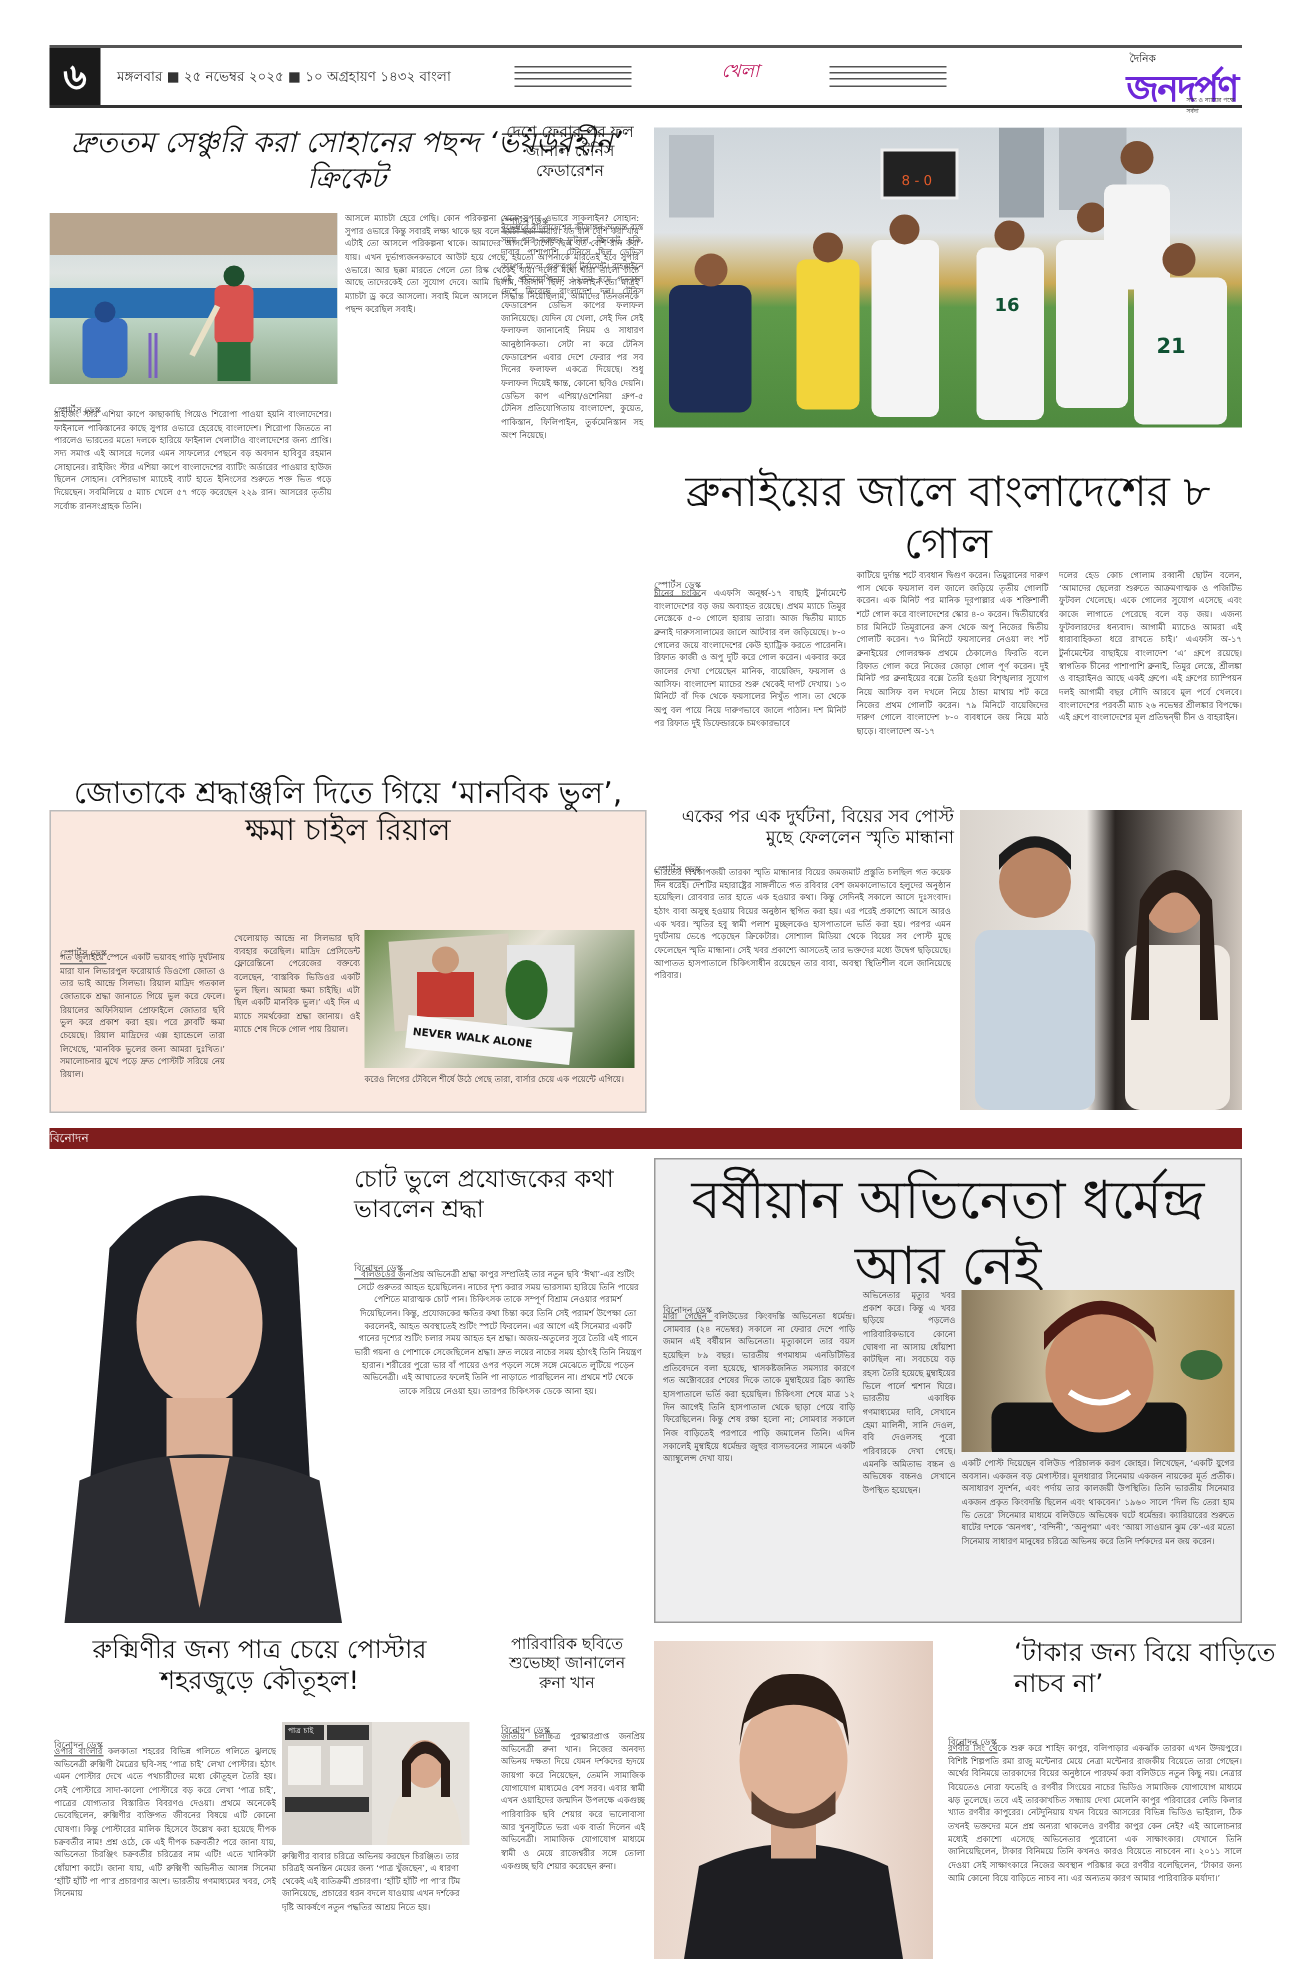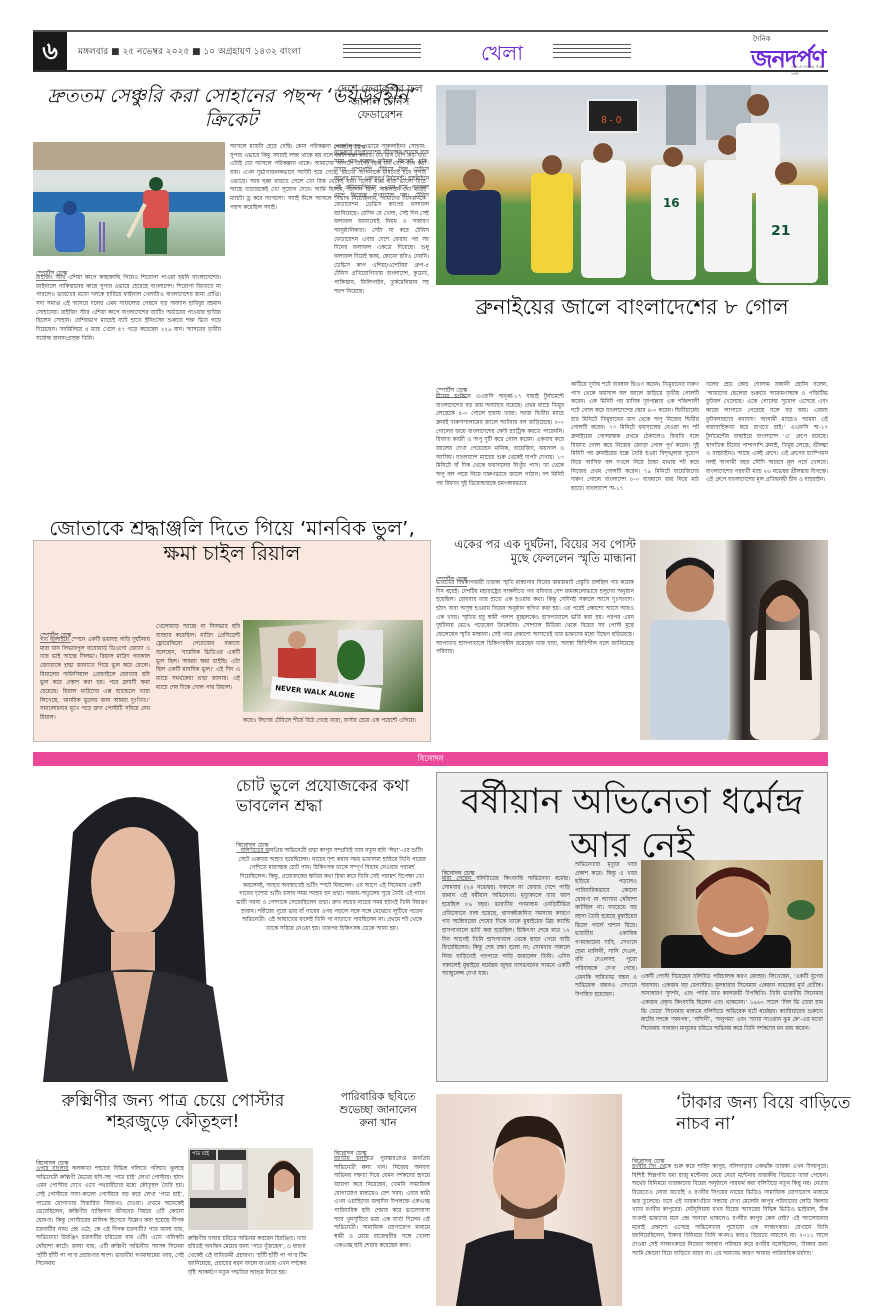--- a/index.html
+++ b/index.html
@@ -5,32 +5,32 @@
   * { box-sizing: border-box; margin: 0; padding: 0; }
   html, body { width: 870px; height: 1313px; background: #ffffff; overflow: hidden; }
   body { font-family: "DejaVu Sans", sans-serif; color: #1a1a1a; position: relative; }
   .abs { position: absolute; }
   .head-bar { left: 33px; top: 30px; width: 795px; height: 42px; border-top: 2px solid #555; border-bottom: 2px solid #333; background: #fff; }
   .page-num { left: 0; top: 0; width: 34px; height: 38px; background: #1a1a1a; color: #fff; font-size: 24px; font-weight: bold; text-align: center; line-height: 38px; }
   .date-line { left: 45px; top: 12px; font-size: 9px; color: #333; white-space: nowrap; }
   .rule-block { top: 12px; width: 78px; height: 14px; border-top: 1.5px solid #555; border-bottom: 1.5px solid #555; }
   .rule-block::before, .rule-block::after { content: ""; position: absolute; left: 0; right: 0; border-top: 1.5px solid #555; }
   .rule-block::before { top: 3px; } .rule-block::after { top: 7px; }
-  .section-name { left: 448px; top: 6px; font-size: 20px; color: #6d28d9; }
+  .section-name { left: 448px; top: 6px; font-size: 12px; color: #be185d; font-style: italic; }
   .logo-small { left: 720px; top: 1px; font-size: 7px; color: #222; }
   .logo { left: 718px; top: 8px; font-size: 24px; font-weight: bold; color: #6d28d9; letter-spacing: -1px; }
   .logo-tag { left: 758px; top: 32px; font-size: 4px; color: #333; }
 
   .headline { font-family: "DejaVu Sans", sans-serif; color: #111; text-align: center; line-height: 1.25; }
   .desk { font-size: 6px; color: #333; border-bottom: 1px solid #777; display: inline-block; padding-bottom: 1px; }
   .body-text { font-size: 5.6px; line-height: 1.55; color: #333; text-align: justify; overflow: hidden; }
   .photo { overflow: hidden; }
   .box-pink { background: #fae8df; border: 1px solid #bbb; }
   .box-grey { background: #eeeeef; border: 1px solid #999; }
-  .band { left: 33px; top: 752px; width: 795px; height: 14px; background: #ec4899; color: #fff; font-size: 8px; text-align: center; line-height: 14px; }
+  .band { left: 33px; top: 752px; width: 795px; height: 14px; background: #7f1d1d; color: #fff; font-size: 8px; text-align: left; line-height: 14px; }
   .caption { font-size: 5.6px; color: #333; }
 </style>
 </head>
 <body>
 
 <div class="abs head-bar">
   <div class="abs page-num">৬</div>
   <div class="abs date-line">মঙ্গলবার ■ ২৫ নভেম্বর ২০২৫ ■ ১০ অগ্রহায়ণ ১৪৩২ বাংলা</div>
   <div class="abs rule-block" style="left:310px;"></div>
   <div class="abs section-name">খেলা</div>
@@ -82,21 +82,21 @@
     <rect x="268" y="75" width="48" height="112" fill="#f4f4f4" rx="6"></rect>
     <circle cx="292" cy="60" r="10" fill="#7a4f34"></circle>
     <rect x="300" y="38" width="44" height="70" fill="#f4f4f4" rx="6"></rect>
     <circle cx="322" cy="20" r="11" fill="#7a4f34"></circle>
     <rect x="320" y="100" width="62" height="98" fill="#f4f4f4" rx="6"></rect>
     <circle cx="350" cy="88" r="11" fill="#7a4f34"></circle>
     <text x="335" y="150" fill="#0f5132" font-size="14" font-weight="bold" font-family="DejaVu Sans, sans-serif">21</text>
   </svg>
 </div>
 
-<div class="abs headline" style="left:436px; top:294px; width:392px; font-size:21px;">ব্রুনাইয়ের জালে বাংলাদেশের ৮ গোল</div>
+<div class="abs headline" style="left:436px; top:310px; width:392px; font-size:28px;">ব্রুনাইয়ের জালে বাংলাদেশের ৮ গোল</div>
 <div class="abs" style="left:436px; top:377px;"><span class="desk">স্পোর্টস ডেস্ক</span></div>
 <div class="abs body-text" style="left:436px; top:392px; width:128px; height:135px;">চীনের চংকিনে এএফসি অনূর্ধ্ব-১৭ বাছাই টুর্নামেন্টে বাংলাদেশের বড় জয় অব্যাহত রয়েছে। প্রথম ম্যাচে তিমুর লেস্তেকে ৫-০ গোলে হারায় তারা। আজ দ্বিতীয় ম্যাচে ব্রুনাই দারুসসালামের জালে আটবার বল জড়িয়েছে। ৮-০ গোলের জয়ে বাংলাদেশের কেউ হ্যাট্রিক করতে পারেননি। রিফাত কাজী ও অপু দুটি করে গোল করেন। একবার করে জালের দেখা পেয়েছেন মানিক, বায়েজিদ, ফয়সাল ও আসিফ। বাংলাদেশ ম্যাচের শুরু থেকেই দাপট দেখায়। ১৩ মিনিটে বাঁ দিক থেকে ফয়সালের নিখুঁত পাস। তা থেকে অপু বল পায়ে নিয়ে দারুণভাবে জালে পাঠান। দশ মিনিট পর রিফাত দুই ডিফেন্ডারকে চমৎকারভাবে</div>
 <div class="abs body-text" style="left:571px; top:380px; width:128px; height:147px;">কাটিয়ে দুর্দান্ত শটে ব্যবধান দ্বিগুণ করেন। তিমুরানের দারুণ পাস থেকে ফয়সাল বল জালে জড়িয়ে তৃতীয় গোলটি করেন। এক মিনিট পর মানিক দূরপাল্লার এক শক্তিশালী শটে গোল করে বাংলাদেশের স্কোর ৪-০ করেন। দ্বিতীয়ার্ধের চার মিনিটে তিমুরানের ক্রস থেকে অপু নিজের দ্বিতীয় গোলটি করেন। ৭৩ মিনিটে ফয়সালের নেওয়া লং শট ব্রুনাইয়ের গোলরক্ষক প্রথমে ঠেকালেও ফিরতি বলে রিফাত গোল করে নিজের জোড়া গোল পূর্ণ করেন। দুই মিনিট পর ব্রুনাইয়ের বক্সে তৈরি হওয়া বিশৃঙ্খলার সুযোগ নিয়ে আসিফ বল দখলে নিয়ে ঠান্ডা মাথায় শট করে নিজের প্রথম গোলটি করেন। ৭৯ মিনিটে বায়েজিদের দারুণ গোলে বাংলাদেশ ৮-০ ব্যবধানে জয় নিয়ে মাঠ ছাড়ে। বাংলাদেশ অ-১৭</div>
 <div class="abs body-text" style="left:706px; top:380px; width:122px; height:147px;">দলের হেড কোচ গোলাম রব্বানী ছোটন বলেন, ‘আমাদের ছেলেরা শুরুতে আক্রমণাত্মক ও পজিটিভ ফুটবল খেলেছে। একে গোলের সুযোগ এসেছে এবং কাজে লাগাতে পেরেছে বলে বড় জয়। এজন্য ফুটবলারদের ধন্যবাদ। আগামী ম্যাচেও আমরা এই ধারাবাহিকতা ধরে রাখতে চাই।’ এএফসি অ-১৭ টুর্নামেন্টের বাছাইয়ে বাংলাদেশ ‘এ’ গ্রুপে রয়েছে। স্বাগতিক চীনের পাশাপাশি ব্রুনাই, তিমুর লেস্তে, শ্রীলঙ্কা ও বাহরাইনও আছে একই গ্রুপে। এই গ্রুপের চ্যাম্পিয়ন দলই আগামী বছর সৌদি আরবে মূল পর্বে খেলবে। বাংলাদেশের পরবর্তী ম্যাচ ২৬ নভেম্বর শ্রীলঙ্কার বিপক্ষে। এই গ্রুপে বাংলাদেশের মূল প্রতিদ্বন্দ্বী চীন ও বাহরাইন।</div>
 
 <div class="abs box-pink" style="left:33px; top:540px; width:398px; height:202px;"></div>
 <div class="abs headline" style="left:40px; top:516px; width:384px; font-size:20px;">জোতাকে শ্রদ্ধাঞ্জলি দিতে গিয়ে ‘মানবিক ভুল’, ক্ষমা চাইল রিয়াল</div>
 <div class="abs" style="left:40px; top:622px;"><span class="desk">স্পোর্টস ডেস্ক</span></div>
 <div class="abs body-text" style="left:40px; top:635px; width:110px; height:102px;">গত জুলাইয়ে স্পেনে একটি ভয়াবহ গাড়ি দুর্ঘটনায় মারা যান লিভারপুল ফরোয়ার্ড ডিওগো জোতা ও তার ভাই আন্দ্রে সিলভা। রিয়াল মাদ্রিদ গতকাল জোতাকে শ্রদ্ধা জানাতে গিয়ে ভুল করে ফেলে। রিয়ালের অফিসিয়াল প্রোফাইলে জোতার ছবি ভুল করে প্রকাশ করা হয়। পরে ক্লাবটি ক্ষমা চেয়েছে। রিয়াল মাদ্রিদের এক্স হ্যান্ডেলে তারা লিখেছে, ‘মানবিক ভুলের জন্য আমরা দুঃখিত।’ সমালোচনার মুখে পড়ে দ্রুত পোস্টটি সরিয়ে নেয় রিয়াল।</div>
 <div class="abs body-text" style="left:156px; top:622px; width:84px; height:115px;">খেলোয়াড় আন্দ্রে না সিলভার ছবি ব্যবহার করেছিল। মাদ্রিদ প্রেসিডেন্ট ফ্লোরেন্তিনো পেরেজের বক্তব্যে বলেছেন, ‘বাস্তবিক ভিডিওর একটি ভুল ছিল। আমরা ক্ষমা চাইছি। এটা ছিল একটি মানবিক ভুল।’ এই দিন এ ম্যাচে সমর্থকেরা শ্রদ্ধা জানায়। ওই ম্যাচে শেষ দিকে গোল পায় রিয়াল।</div>

